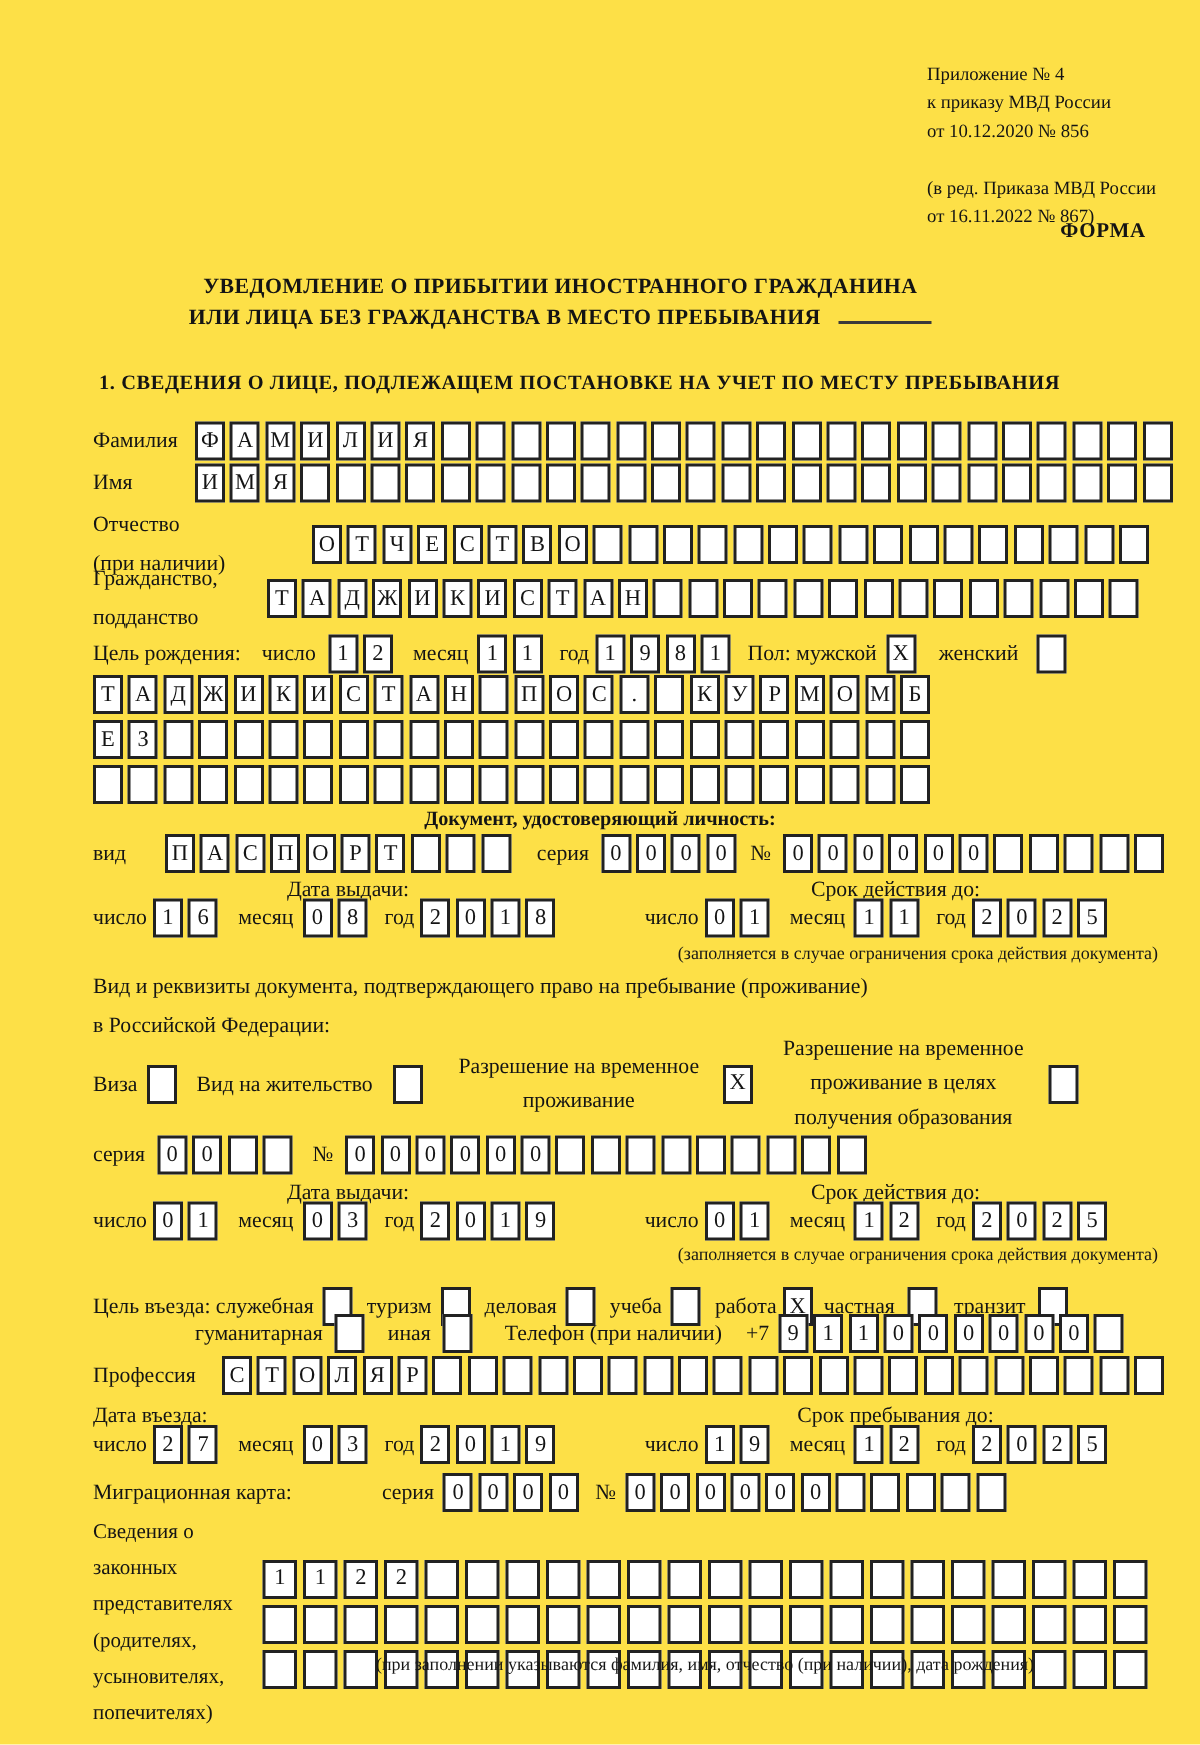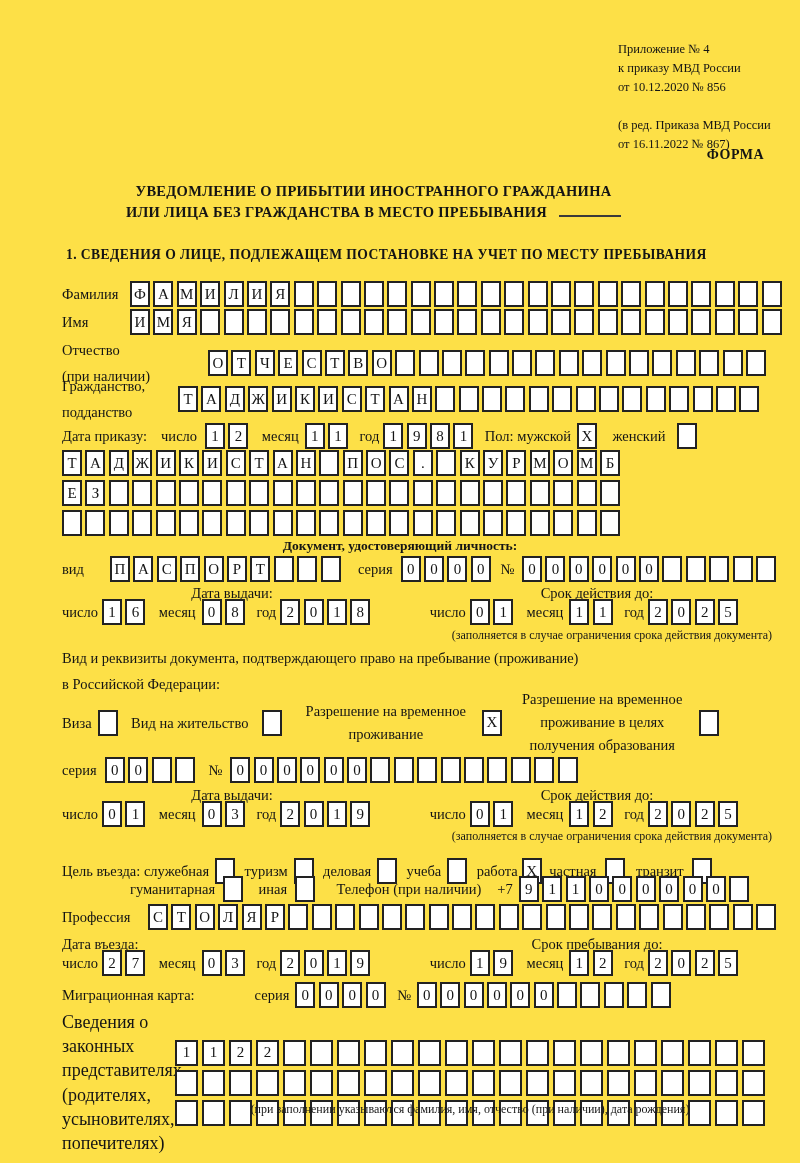--- a/index.html
+++ b/index.html
@@ -8,21 +8,21 @@
   .abs{position:absolute;}
   .ref{font-size:12.5px;line-height:19px;}
   .ref2{margin-top:19px;}
   .forma{font-weight:bold;font-size:14px;letter-spacing:.5px;}
   .title{text-align:center;font-weight:bold;font-size:14.5px;line-height:21px;letter-spacing:.3px;}
   .uline{display:inline-block;width:62px;border-bottom:2px solid #3a3a3a;margin-left:12px;height:1px;vertical-align:baseline;}
   .section{font-weight:bold;font-size:13.6px;letter-spacing:.4px;white-space:nowrap;}
   .row{display:flex;align-items:center;}
   .lbl{font-size:14.5px;line-height:26px;white-space:nowrap;flex:0 0 auto;}
   .lblcol{font-size:14.5px;line-height:26px;flex:0 0 auto;}
-  .lblcol6{font-size:18px;line-height:24.2px;flex:0 0 auto;}
+  .lblcol6{font-size:14px;line-height:24.2px;flex:0 0 auto;}
   .clabel{font-size:14.5px;line-height:23px;text-align:center;flex:0 0 auto;}
   .cells{display:flex;flex:0 0 auto;}
   .cell{box-sizing:border-box;flex:0 0 auto;width:20px;height:26px;border:2px solid #222222;
         margin-right:3.4px;display:flex;align-items:center;justify-content:center;
         font-size:15px;background:#ffffff;}
   .cells-wide .cell{width:23px;margin-right:4px;}
   .mb4{margin-bottom:4px;}
   .hdr{font-size:14.5px;}
   .cap{font-size:12px;color:#161616;}
   .para{font-size:14.5px;line-height:26px;white-space:nowrap;}
@@ -182,21 +182,21 @@
         <span class="cell"></span>
         <span class="cell"></span>
         <span class="cell"></span>
         <span class="cell"></span>
         <span class="cell"></span>
         <span class="cell"></span>
       </div>
   </div>
 
   <div class="abs row" style="left:62px;top:423px;">
-    <span class="lbl">Дата приказу:</span>
+    <span class="lbl">Цель рождения:</span>
     <span class="lbl ml14">число</span>
     <div class="cells ml8">
         <span class="cell">1</span>
         <span class="cell">2</span>
       </div>
     <span class="lbl ml10">месяц</span>
     <div class="cells ml6">
         <span class="cell">1</span>
         <span class="cell">1</span>
       </div>

